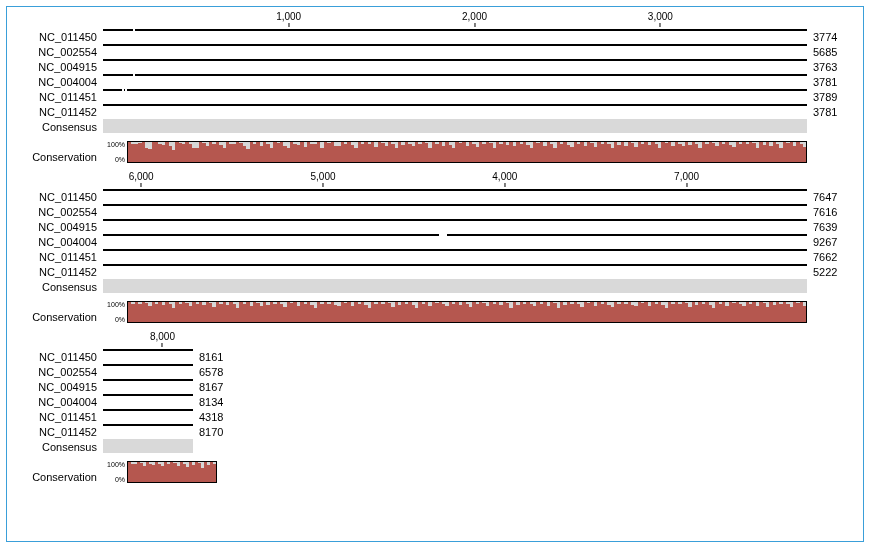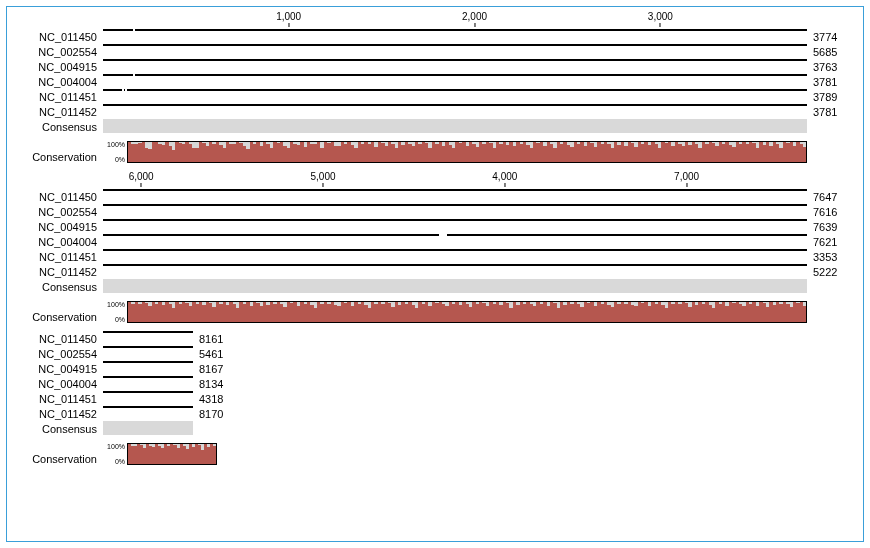--- a/index.html
+++ b/index.html
@@ -491,28 +491,28 @@
           </div>
           <div class="end-col">7639</div>
         </div>
         <div class="seq-row">
           <div class="label-col">NC_004004</div>
           <div class="track-col">
             <div class="seq-line">
               <div class="gap" style="left: 47.7789%; width: 1.03306%;"></div>
             </div>
           </div>
-          <div class="end-col">7621</div>
+          <div class="end-col">9267</div>
         </div>
         <div class="seq-row">
           <div class="label-col">NC_011451</div>
           <div class="track-col">
             <div class="seq-line"></div>
           </div>
-          <div class="end-col">3353</div>
+          <div class="end-col">7662</div>
         </div>
         <div class="seq-row">
           <div class="label-col">NC_011452</div>
           <div class="track-col">
             <div class="seq-line"></div>
           </div>
           <div class="end-col">5222</div>
         </div>
         <div class="cons-row">
           <div class="label-col cons-label">Consensus</div>
@@ -729,34 +729,44 @@
             <div class="b" style="height: 76%;"></div>
             <div class="b" style="height: 100%;"></div>
             <div class="b" style="height: 94%;"></div>
             <div class="b" style="height: 100%;"></div>
             <div class="b" style="height: 80%;"></div>
           </div>
           <div class="end-col"></div>
         </div>
       </div>
       <div class="block block3">
+        <div class="ruler-row">
+          <div class="label-col"></div>
+          <div class="track-col">
+            <div class="ruler">
+              <div class="tick" style="left: 66.0784%;">8,000</div>
+            </div>
+          </div>
+          <div class="end-col"></div>
+          <div class="spacer-end"></div>
+        </div>
         <div class="seq-row">
           <div class="label-col">NC_011450</div>
           <div class="track-col">
             <div class="seq-line"></div>
           </div>
           <div class="end-col">8161</div>
           <div class="spacer-end"></div>
         </div>
         <div class="seq-row">
           <div class="label-col">NC_002554</div>
           <div class="track-col">
             <div class="seq-line"></div>
           </div>
-          <div class="end-col">5461</div>
+          <div class="end-col">6578</div>
           <div class="spacer-end"></div>
         </div>
         <div class="seq-row">
           <div class="label-col">NC_004915</div>
           <div class="track-col">
             <div class="seq-line"></div>
           </div>
           <div class="end-col">8167</div>
           <div class="spacer-end"></div>
         </div>

